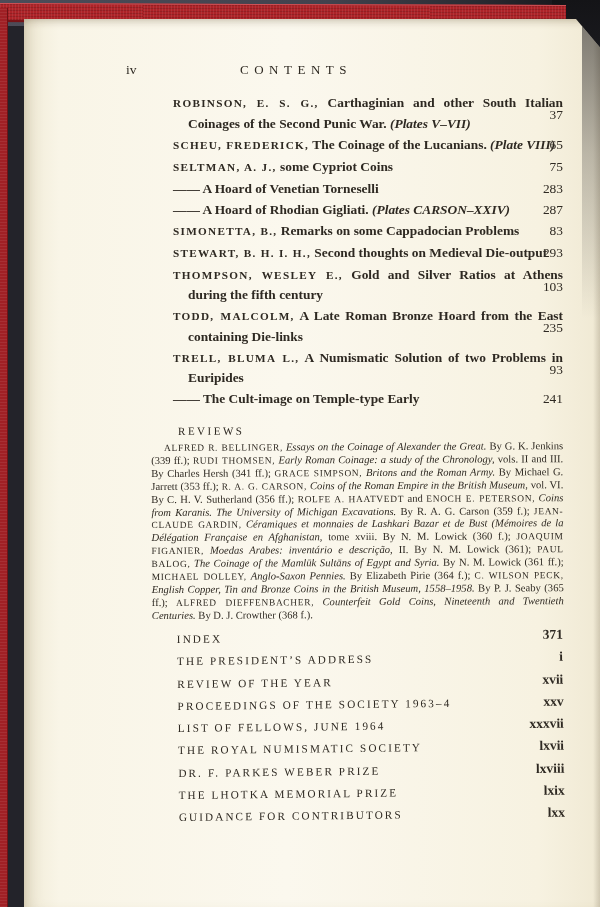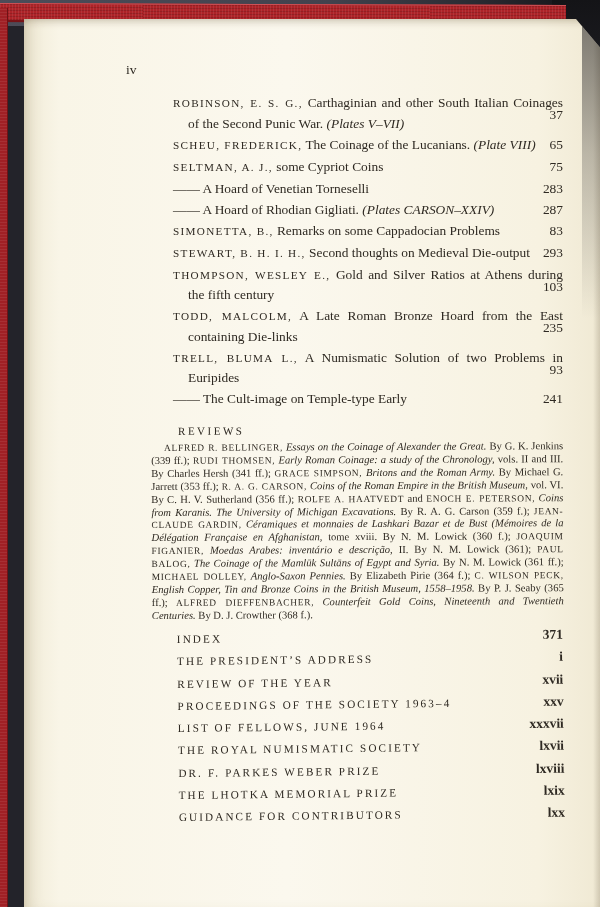--- a/index.html
+++ b/index.html
@@ -60,20 +60,21 @@
   .page-title{
     position:absolute;left:0;right:40px;top:0;text-align:center;
     font-size:13px;letter-spacing:5.5px;
   }
   
   .toc{margin:13px 45px 0 149px;font-size:13.4px;line-height:19.5px;}
   .entry{position:relative;margin-bottom:1.5px;}
   .entry-text{
     text-align:justify;padding-left:15px;text-indent:-15px;
     padding-right:0;
+    font-weight:bold;
   }
   .entry-page{
     position:absolute;right:0;top:0;width:60px;text-align:right;
     font-size:13.4px;background:transparent;
   }
   .entry-page.mid{top:12px;}
   .sc{font-size:11.2px;letter-spacing:1.3px;}
   .it{font-style:italic;}
   
   .reviews{margin:16px 45px 0 127px;transform:rotate(-.25deg);transform-origin:left top;}
@@ -97,20 +98,21 @@
 <body>
 
 <div class="backdrop-top"></div>
 <div class="backdrop-corner"></div>
 <div class="cover-top"></div>
 <div class="cover-left"></div>
 
 <div class="page">
   <div class="header-row">
     <span class="folio">iv</span>
+    <span class="page-title">CONTENTS</span>
   </div>
 
   <div class="toc">
       <div class="entry">
         <div class="entry-text"><span class="sc">ROBINSON, E. S. G.,</span><span> Carthaginian and other South Italian Coinages of the Second Punic War. </span><span class="it">(Plates V–VII)</span></div>
         <div class="entry-page mid">37</div>
       </div>
       <div class="entry">
         <div class="entry-text"><span class="sc">SCHEU, FREDERICK,</span><span> The Coinage of the Lucanians. </span><span class="it">(Plate VIII)</span></div>
         <div class="entry-page">65</div>

